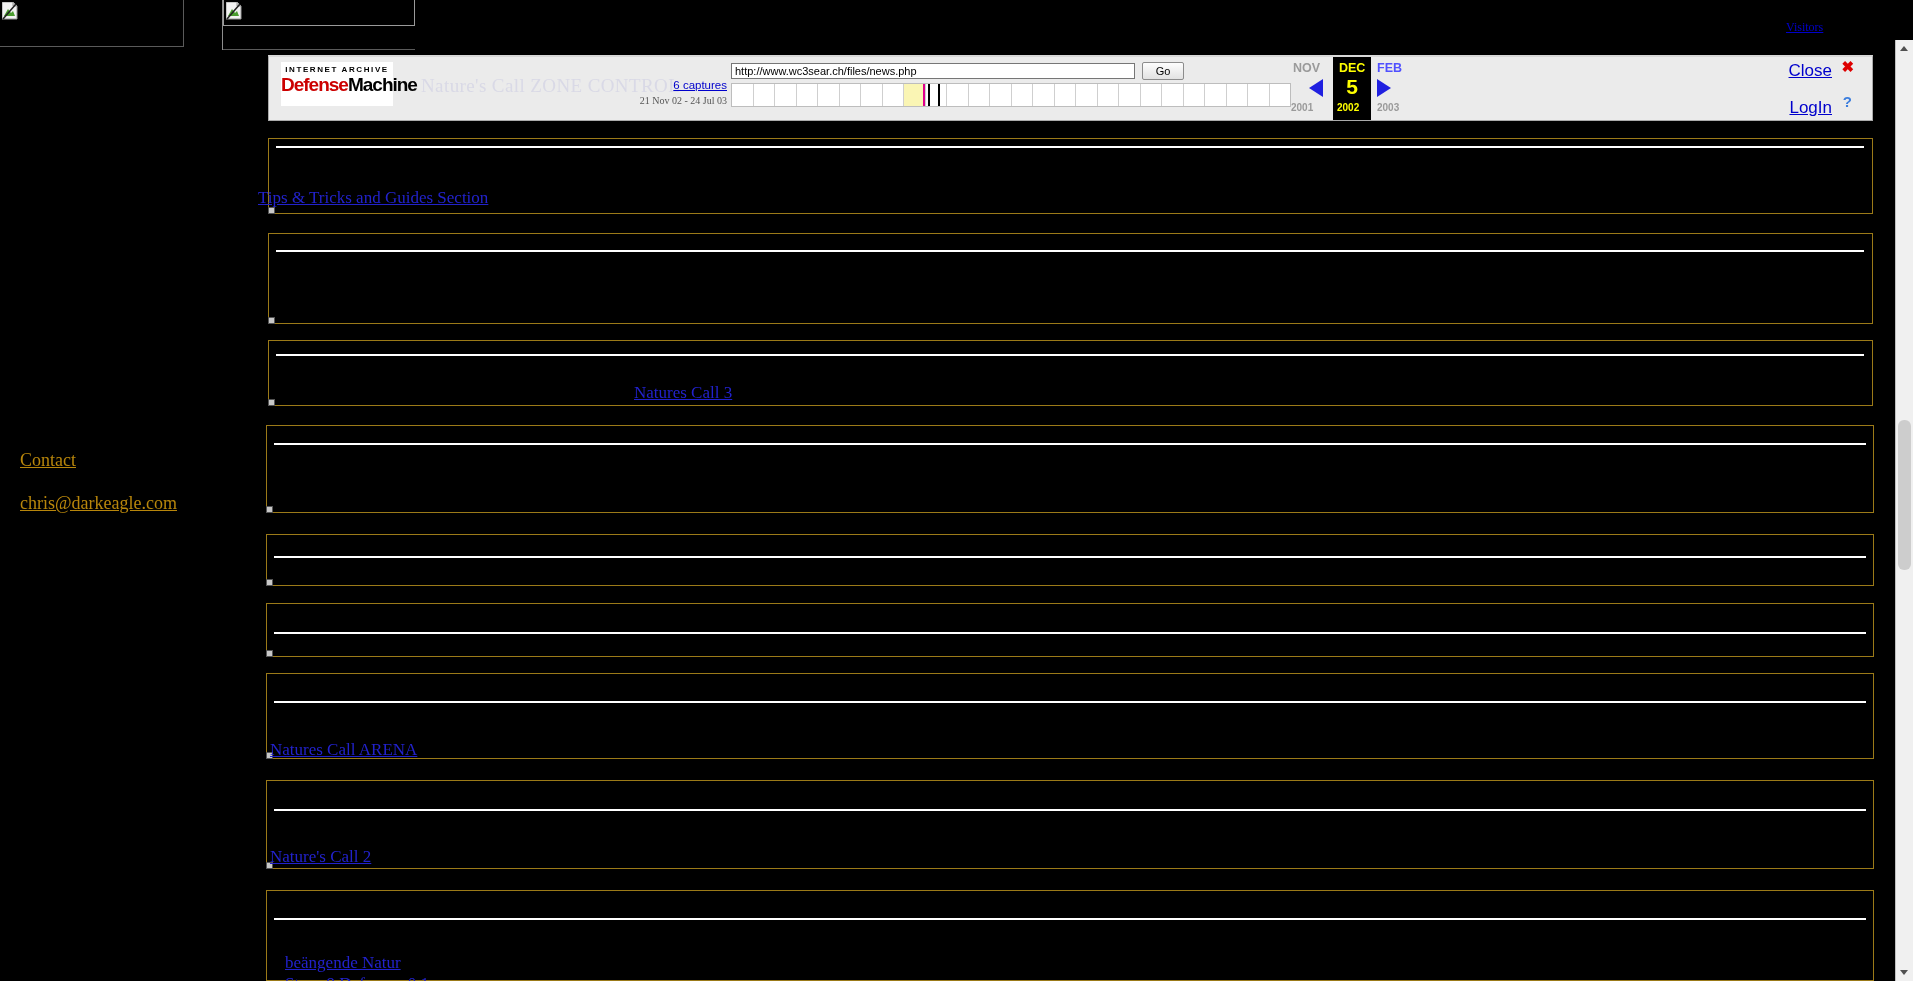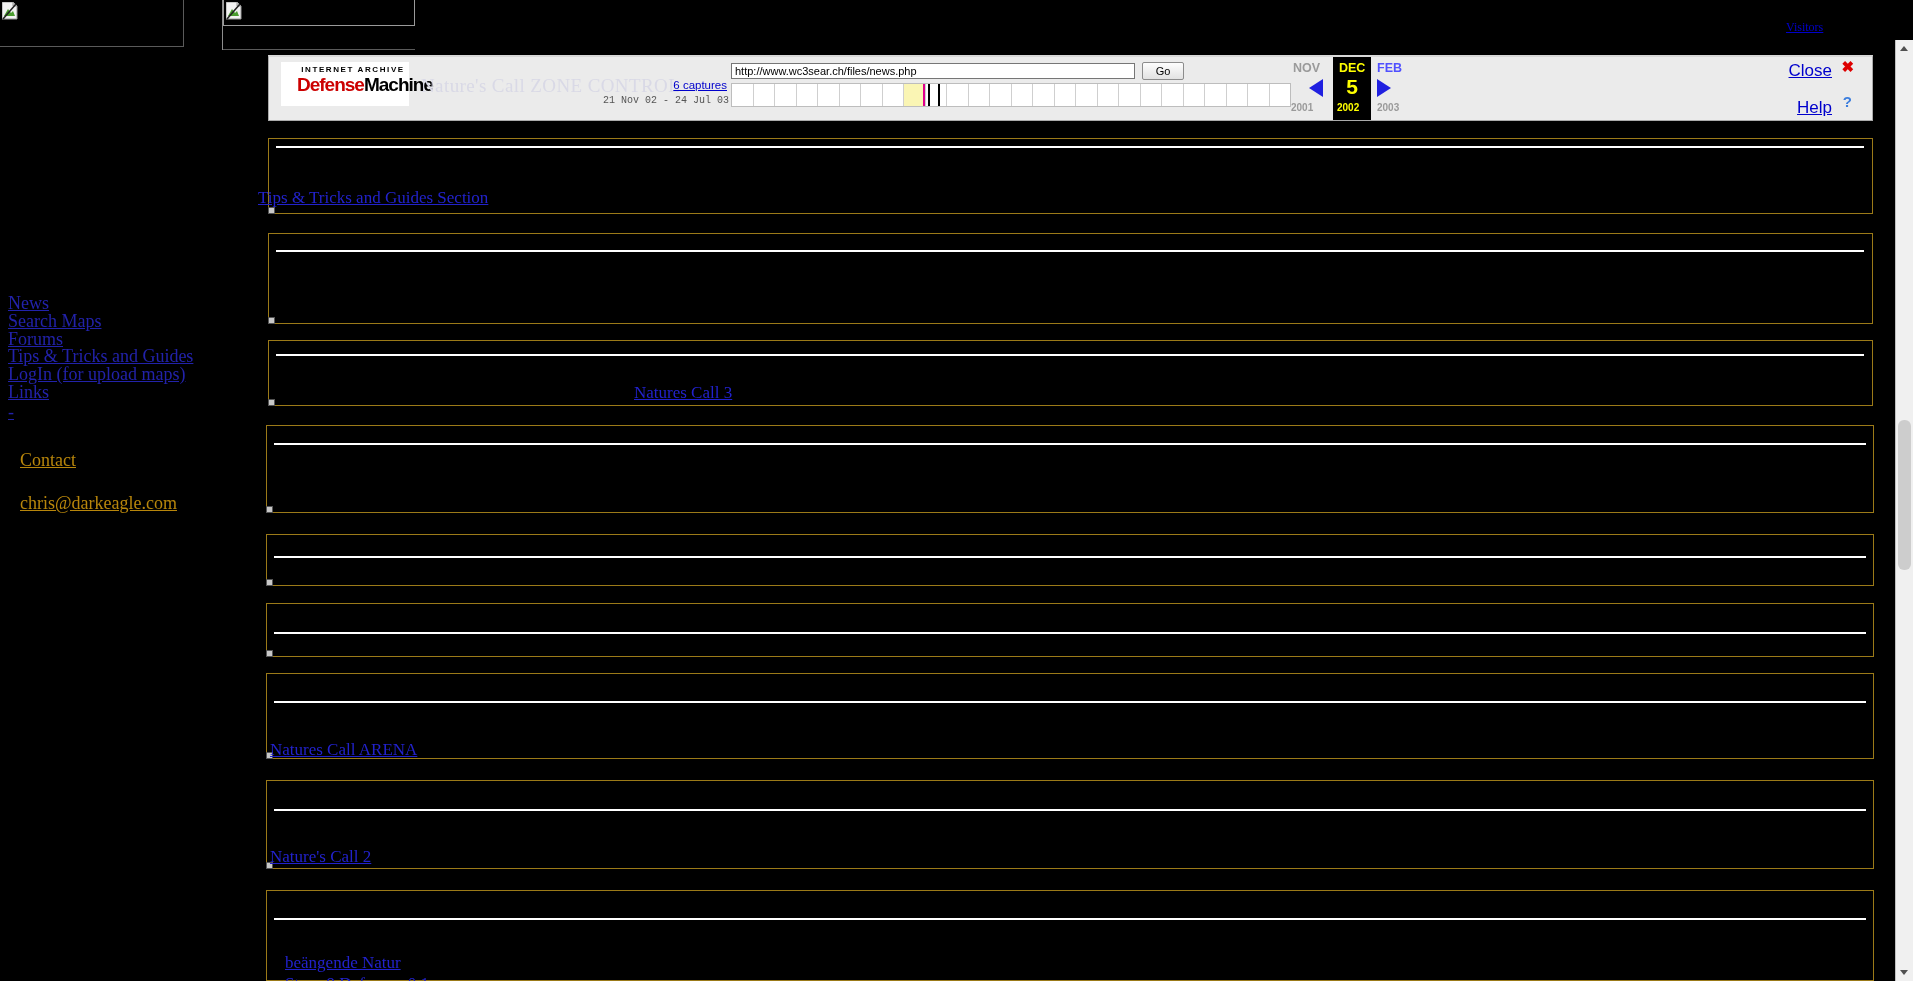--- a/index.html
+++ b/index.html
@@ -111,21 +111,20 @@
     background: #ebebeb;
     border: 1px solid #aaa;
     border-top: 2px solid #d8d8d8;
     box-sizing: border-box;
     font-family: "Liberation Sans", sans-serif;
     overflow: hidden;
   }
   #wb-logo {
     position:absolute; left: 12px; top: 5px; width: 112px; height: 44px;
     background: #ffffff;
-    padding-left: 16px;
   }
   .ia-top {
     font-family: "Liberation Sans", sans-serif;
     font-size: 8px;
     letter-spacing: 1.6px;
     color: #000;
     text-align: center;
     padding-top: 3px;
     font-weight: bold;
   }
@@ -159,21 +158,21 @@
     font-size: 11.5px;
     color: #0000cc;
     text-decoration: underline;
     cursor: pointer;
   }
   .captures-range {
     position: absolute;
     left: 334px; top: 38px;
     width: 124px;
     text-align: right;
-    font-family: Liberation Mono, monospace;
+    font-family: Liberation Serif, serif;
     font-size: 10px;
     color: #555;
     white-space: nowrap;
   }
 
   #url-input {
     position:absolute;
     left: 462px; top: 6px;
     width: 404px; height: 16px;
     font-family: "Liberation Sans", sans-serif;
@@ -375,29 +374,20 @@
     <div class="panel-handle"></div>
   </div>
   <a class="content-link" style="left:270px; top:847px;">Nature's Call 2</a>
 
   <div class="panel" style="left:266px; top:890px; width:1608px; height:91px;">
     <div class="panel-inner-bar" style="width:1592px; top:27px;"></div>
   </div>
   <a class="content-link" style="left:285px; top:953px;">beängende Natur</a>
   <a class="content-link" style="left:285px; top:974px;">Storm9 Defense v0.1</a>
 
-  <div class="sidebar">
-    <a class="nav-link">News</a>
-    <a class="nav-link">Search Maps</a>
-    <a class="nav-link">Forums</a>
-    <a class="nav-link">Tips &amp; Tricks and Guides</a>
-    <a class="nav-link">LogIn (for upload maps)</a>
-    <a class="nav-link">Links</a>
-    <span class="nav-dash">-</span>
-  </div>
 
   <div class="contact-block">
     <a class="contact-link">Contact</a>
     <a class="contact-link second">chris@darkeagle.com</a>
   </div>
 
   <div id="wb-toolbar">
 
     <div id="wb-logo">
       <div class="ia-top">INTERNET ARCHIVE</div>
@@ -456,21 +446,21 @@
       <div class="arrow left"></div>
       <div class="cur-day">5</div>
       <div class="arrow right"></div>
       <span class="yr prev">2001</span>
       <span class="yr cur">2002</span>
       <span class="yr next">2003</span>
     </div>
 
     <a class="corner-link" id="close-link">Close</a>
     <span class="close-x">✖</span>
-    <a class="corner-link" id="help-link">Help</a>
+    <a class="corner-link" id="help-link">LogIn</a>
     <span class="help-q">?</span>
   </div>
 
   <div id="scrollbar">
     <div class="sb-btn up">
       <span class="sb-arrow up"></span>
     </div>
     <div id="sb-thumb"></div>
     <div class="sb-btn down">
       <span class="sb-arrow down"></span>

